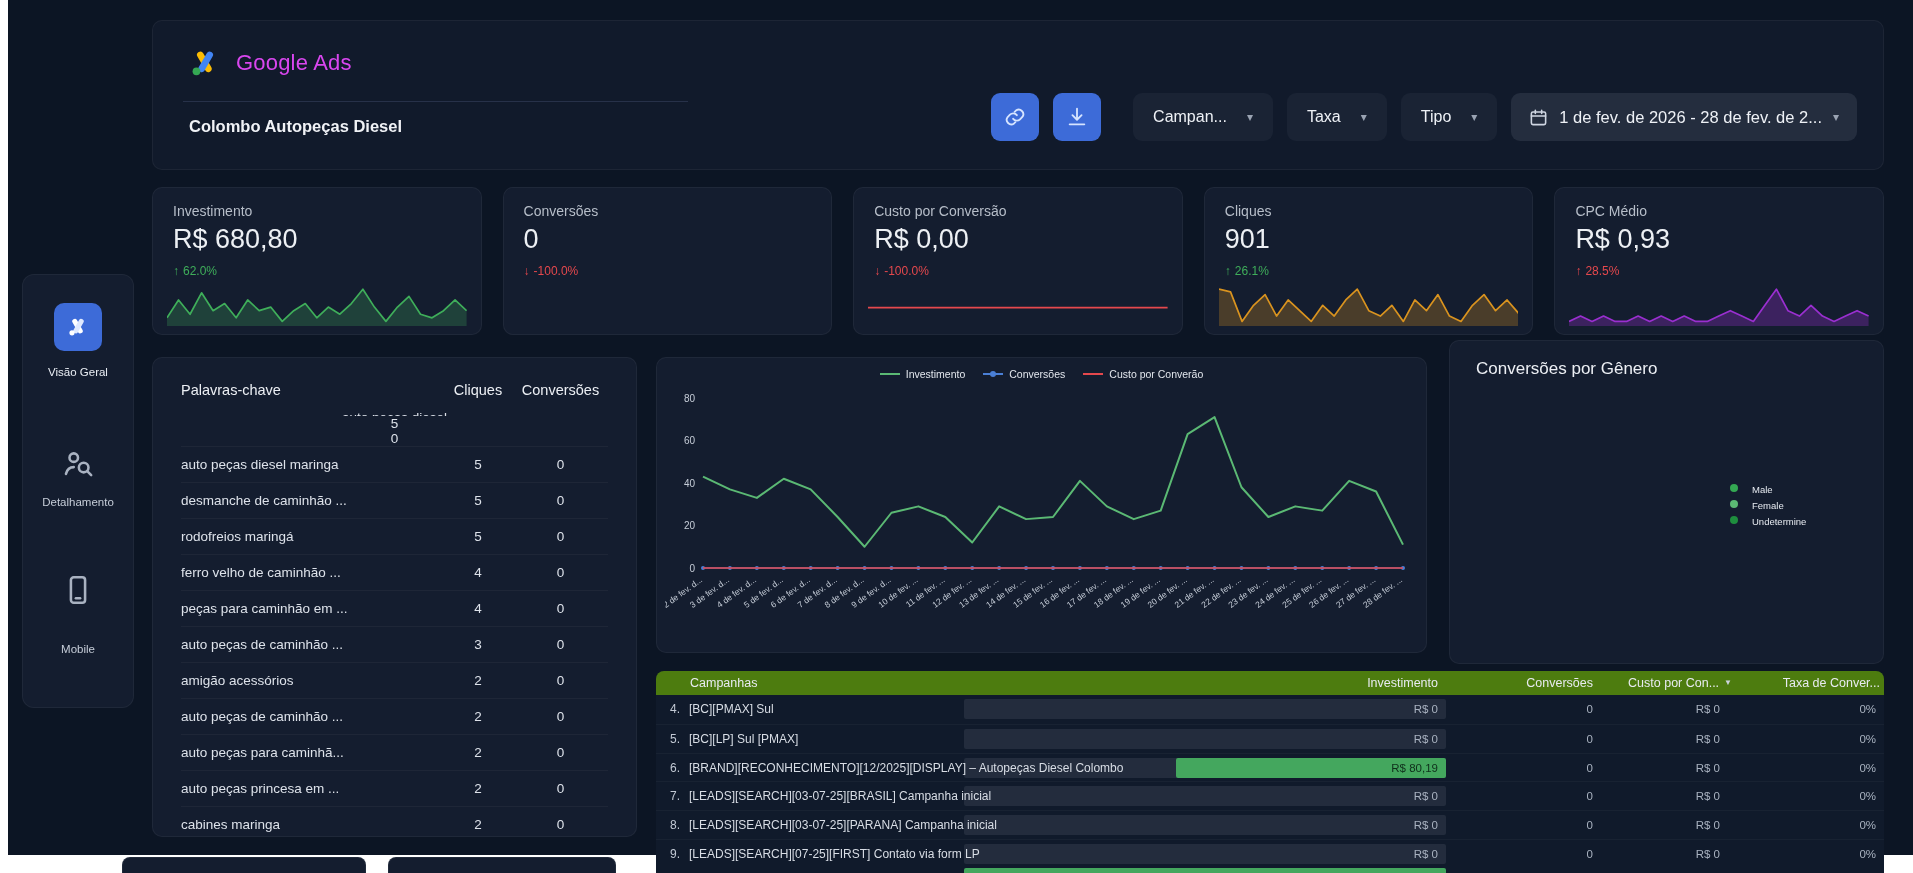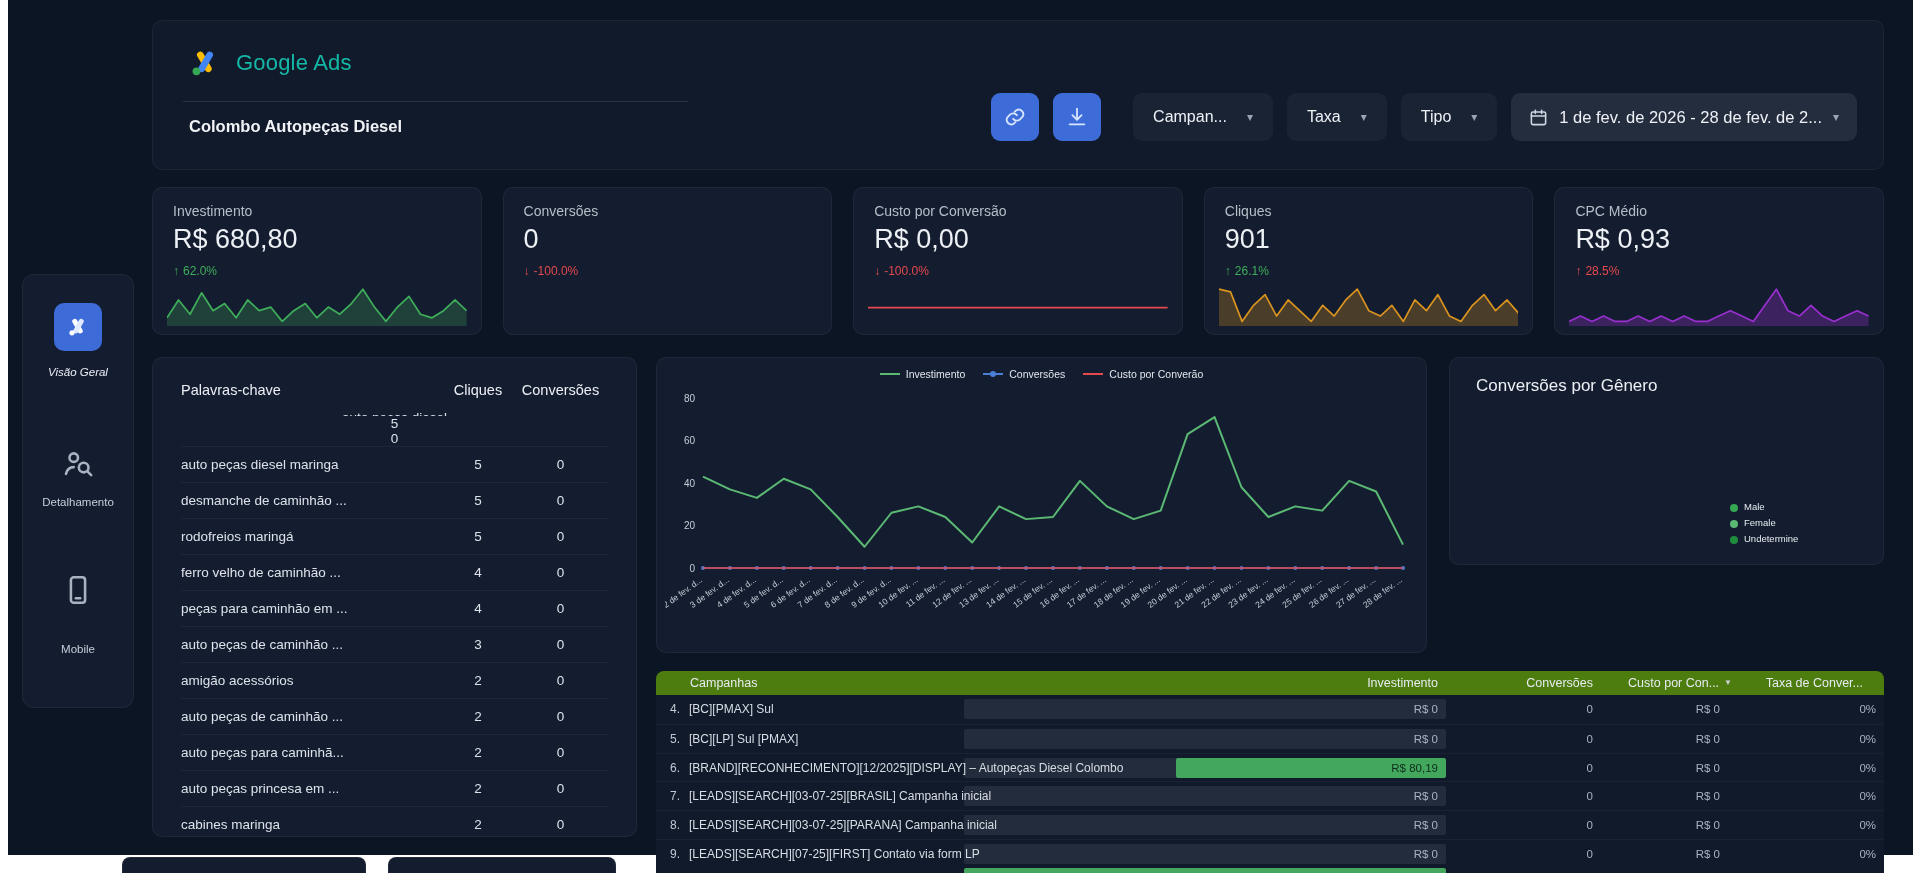--- a/index.html
+++ b/index.html
@@ -5,21 +5,21 @@
   * { margin:0; padding:0; box-sizing:border-box; }
   html,body { width:1913px; height:873px; }
   body { font-family:"Liberation Sans","DejaVu Sans",sans-serif; background:#ffffff; }
   #app { position:relative; width:1913px; height:873px; overflow:hidden; background:#ffffff; }
   .canvas { position:absolute; left:8px; top:0; width:1905px; height:855px; background:#0c1524; }
   .card { position:absolute; background:#141d2f; border:1px solid rgba(255,255,255,0.05); border-radius:10px; }
 
   
   .header-card { left:152px; top:20px; width:1732px; height:150px; background:#111a2b; }
   .brand-row { position:absolute; left:34px; top:26px; display:flex; align-items:center; gap:13px; }
-  .brand-name { font-size:22px; color:#14b8a6; letter-spacing:.2px; }
+  .brand-name { font-size:22px; color:#d946ef; letter-spacing:.2px; }
   .brand-divider { position:absolute; left:30px; top:80px; width:505px; height:1px; background:#273149; }
   .account-name { position:absolute; left:36px; top:96px; font-size:16.5px; font-weight:bold; color:#f0f2f6; }
   .header-controls { position:absolute; right:26px; top:72px; height:48px; display:flex; align-items:center; gap:14px; }
   .icon-btn { width:48px; height:48px; border:none; border-radius:9px; background:#3d6bd8; cursor:pointer; display:grid; place-items:center; }
   .dropdown { height:48px; background:#1a2334; border-radius:9px; padding:0 20px; display:flex; align-items:center; gap:20px; color:#eef1f6; font-size:16px; cursor:pointer; }
   .dropdown:first-of-type { margin-left:18px; }
   .caret { color:#9aa3b2; font-size:12px; }
   .date-control { height:48px; background:#242d3e; border-radius:9px; padding:0 18px; display:flex; align-items:center; gap:11px; color:#eef1f6; font-size:16.5px; cursor:pointer; }
 
   
@@ -29,21 +29,21 @@
   .kpi-value { position:absolute; left:20px; top:36px; font-size:27px; color:#edf0f4; }
   .kpi-delta { position:absolute; left:20px; top:76px; font-size:12px; display:flex; align-items:center; gap:4px; }
   .kpi-spark { position:absolute; left:14px; bottom:8px; width:calc(100% - 28px); height:46px; }
 
   
   .sidebar { left:22px; top:274px; width:112px; height:434px; background:#141d2f; border-radius:12px; }
   .side-item { position:absolute; left:0; width:100%; display:flex; flex-direction:column; align-items:center; gap:15px; cursor:pointer; }
   .side-item.i0 { top:28px; } .side-item.i1 { top:172px; } .side-item.i2 { top:298px;gap:36px; }
   .side-tile { width:48px; height:48px; background:#3d6bd8; border-radius:10px; display:grid; place-items:center; }
   .side-label { font-size:11.5px; color:#c6cdd8; }
-  .side-item.i0 .side-label { color:#eaeef4;font-style:italic; }
+  .side-item.i0 .side-label { color:#eaeef4; }
 
   
   .keywords-card { left:152px; top:357px; width:485px; height:480px; overflow:hidden; }
   .kw-header { position:absolute; left:28px; right:28px; top:12px; height:40px; display:flex; align-items:center; font-size:14.5px; color:#eceff4; }
   .kw-h-name { flex:1; } .kw-h-cli { width:70px; text-align:center; } .kw-h-conv { width:95px; text-align:center; }
   .kw-body { position:absolute; left:28px; right:28px; top:52px; bottom:0; overflow:hidden; }
   .kw-row { display:flex; align-items:center; height:36px; border-top:1px solid rgba(255,255,255,0.045); font-size:13.5px; color:#dde2ea; cursor:pointer; }
   .kw-row:first-child { border-top:none;flex-direction:column; }
   .kw-name { flex:1; white-space:nowrap; overflow:hidden; }
   .kw-num { width:70px; text-align:center; } .kw-num2 { width:95px; text-align:center; }
@@ -52,33 +52,33 @@
   .chart-card { left:656px; top:357px; width:771px; height:296px; }
   .chart-legend { position:absolute; top:10px; left:0; right:0; display:flex; justify-content:center; align-items:center; gap:18px; font-size:10.5px; color:#e2e6ed; }
   .legend-item { display:flex; align-items:center; gap:6px; }
   .legend-swatch { display:inline-block; width:20px; height:2px; position:relative; }
   .legend-dot { position:absolute; left:50%; top:50%; width:6px; height:6px; border-radius:50%; transform:translate(-50%,-50%); }
   #main-chart { position:absolute; left:8px; top:28px; }
   .tick { fill:#c6cdd8; font-size:10px; font-family:"Liberation Sans",sans-serif; }
   .xlab { font-size:8.5px; }
 
   
-  .gender-card { left:1449px; top:357px; width:435px; height:208px; }
+  .gender-card { left:1449px; top:340px; width:435px; height:324px; }
   .gender-title { position:absolute; left:26px; top:18px; font-size:17px; color:#eceff4; }
   .gender-legend { position:absolute; left:280px; top:138px; }
-  .g-item { display:flex; align-items:flex-end; gap:6px; margin:5px 0; font-size:9.5px; color:#e6eaf0; }
+  .g-item { display:flex; align-items:flex-start; gap:14px; margin:5px 0; font-size:9.5px; color:#e6eaf0; }
   .g-dot { width:8px; height:8px; border-radius:50%; }
 
   
   .campaigns-card { left:656px; top:671px; width:1228px; height:206px; background:#101a2b; border:none; border-radius:8px 8px 0 0; overflow:hidden; }
   .c-header { position:absolute; left:0; right:0; top:0; height:24px; background:#4d7c0f; font-size:12.5px; color:#e8ebf1; }
   .c-header > * { position:absolute; line-height:24px; cursor:pointer; }
   .hc-name { left:34px; } .hc-inv { right:446px; } .hc-conv { right:291px; }
   .hc-custo { right:152px; display:flex; align-items:center; gap:5px; }
-  .hc-taxa { right:21px; }
+  .hc-taxa { right:4px; }
   .sort-caret { font-size:8px; color:#cbd2dc; }
   .c-body { position:absolute; left:0; right:0; top:24px; }
   .crow { position:relative; height:28.8px; border-top:1px solid rgba(255,255,255,0.035); cursor:pointer; }
   .crow:first-child { border-top:none; }
   .cr-name { position:absolute; left:14px; top:0; line-height:28.8px; font-size:12px; color:#d8dde5; white-space:nowrap; z-index:2; }
   .cr-num { margin-right:9px; color:#c2c9d4; }
   .cr-track { position:absolute; left:308px; top:4px; width:482px; height:20px; background:#232c3d; border-radius:2px; display:flex; align-items:center; justify-content:flex-end; padding-right:8px; z-index:1; }
   .cr-fill { position:absolute; right:0; top:0; bottom:0; border-radius:2px; background:#44a75e; }
   .cr-val { position:relative; z-index:1; font-size:11.5px; color:#a9b2c0; }
   .cr-val.on-green { color:#0f2f1b; }

